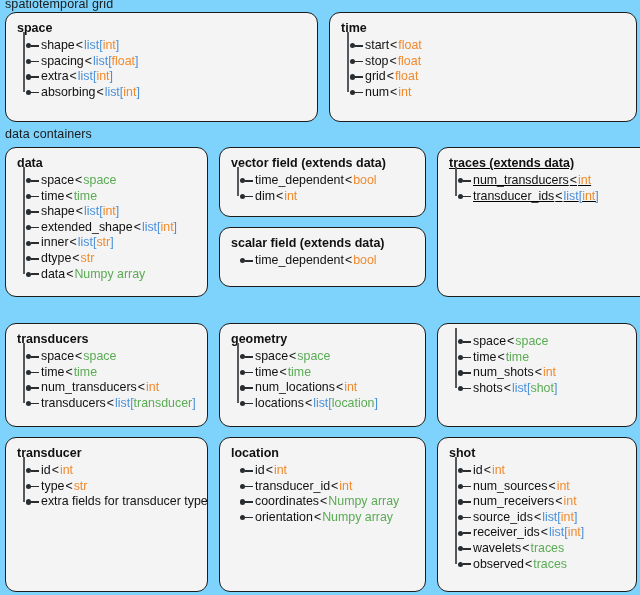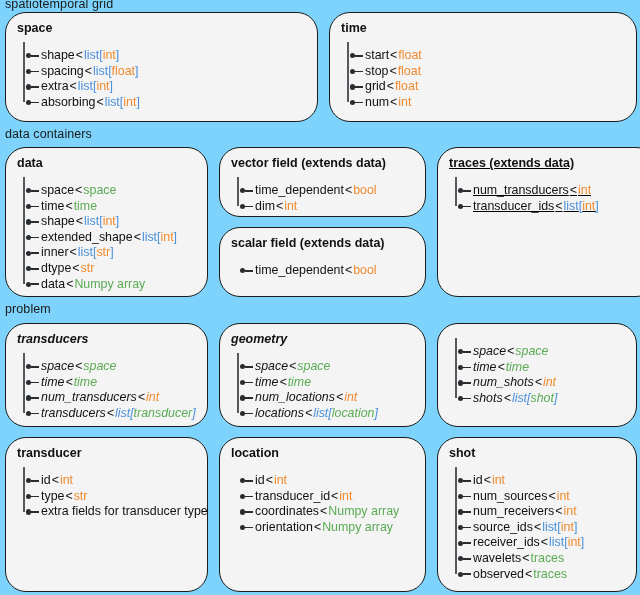--- a/index.html
+++ b/index.html
@@ -26,38 +26,38 @@
   }
 
   
   .row { display: flex; align-items: stretch; gap: 11px; }
 
   
   .panel {
     position: relative;
     background: #f4f4f4;
     border: 1.6px solid #1c1c1c;
-    border-radius: 21px;
+    border-radius: 11px;
     padding: 8px 12px 8px 11px;
     overflow: hidden;
   }
   .panel-title {
     font-size: 12.5px;
     font-weight: bold;
     color: #111111;
     line-height: 15px;
     white-space: nowrap;
     margin-bottom: 1px;
   }
 
   
   .tree {
     position: relative;
     padding-left: 6px;
-    margin-top: 12px;
+    margin-top: 2px;
   }
   
   .tree.has-trunk::before {
     content: "";
     position: absolute;
     left: 6px;
     top: -6px;
     width: 1.7px;
     bottom: 8px;
     background: #55585c;
@@ -241,21 +241,21 @@
             <span class="t-orange">bool</span>
           </div>
           <div class="field">
             <span class="fname">dim</span>
             <span class="op"> &lt; </span>
             <span class="t-orange">int</span>
           </div>
         </div>
     </div>
 
-    <div class="panel" style="position:absolute; left:214px; top:80px; width:207px; height:70px;">
+    <div class="panel" style="position:absolute; left:214px; top:80px; width:207px; height:60px;">
       <div class="panel-title">scalar field (extends data)</div>
       <div class="tree">
           <div class="field">
             <span class="fname">time_dependent</span>
             <span class="op"> &lt; </span>
             <span class="t-orange">bool</span>
           </div>
         </div>
     </div>
 
@@ -272,25 +272,22 @@
             <span class="op"> &lt; </span>
             <span class="t-blue">list</span>
             <span class="t-blue">[</span>
             <span class="t-orange">int</span>
             <span class="t-blue">]</span>
           </div>
         </div>
     </div>
   </div>
 
-  <div style="position:absolute; left:0; top:303px; width:640px;">
-    <div class="section-label">problem</div>
-  </div>
-
-  <div class="row" style="position:absolute; left:5px; top:323px; width:632px; height:104px;font-style:italic;">
+
+  <div class="row" style="position:absolute; left:5px; top:323px; width:632px; height:104px;">
 
     <div class="panel" style="width:203px;">
       <div class="panel-title">transducers</div>
       <div class="tree has-trunk">
           <div class="field">
             <span class="fname">space</span>
             <span class="op"> &lt; </span>
             <span class="t-green">space</span>
           </div>
           <div class="field">

